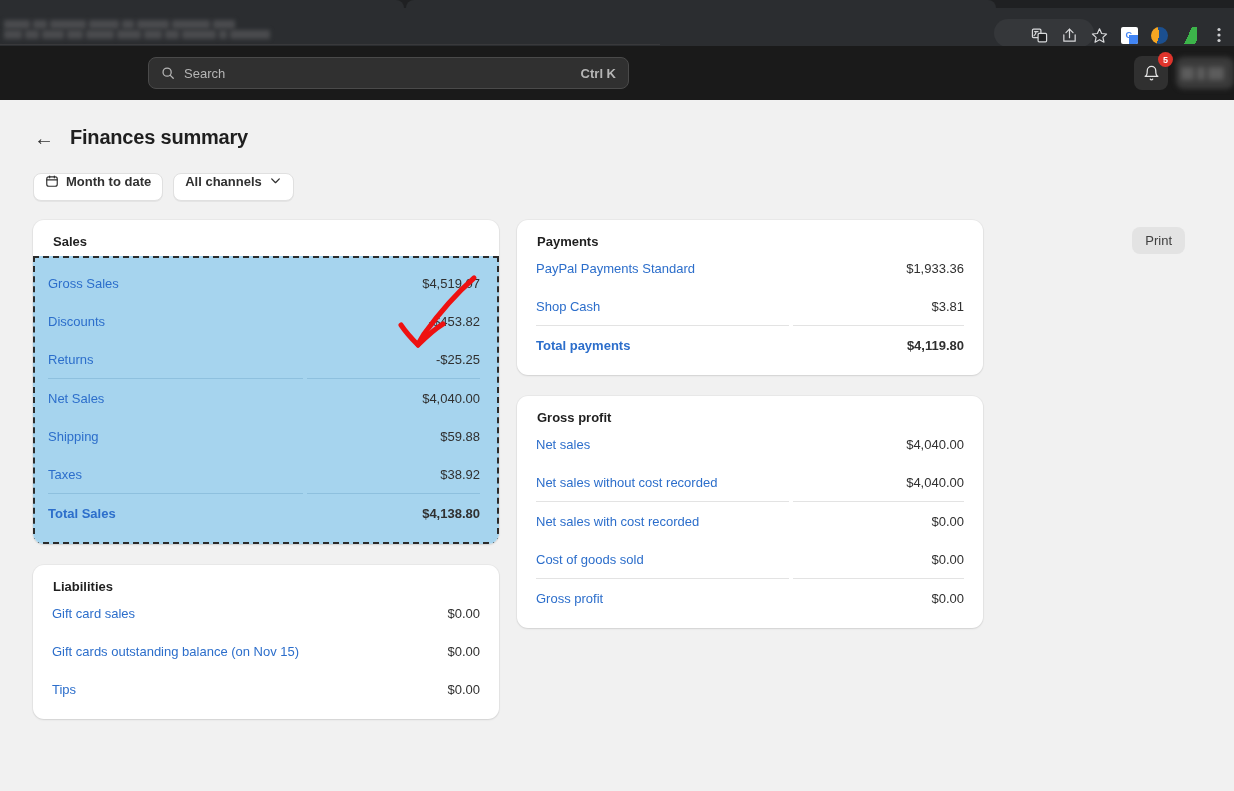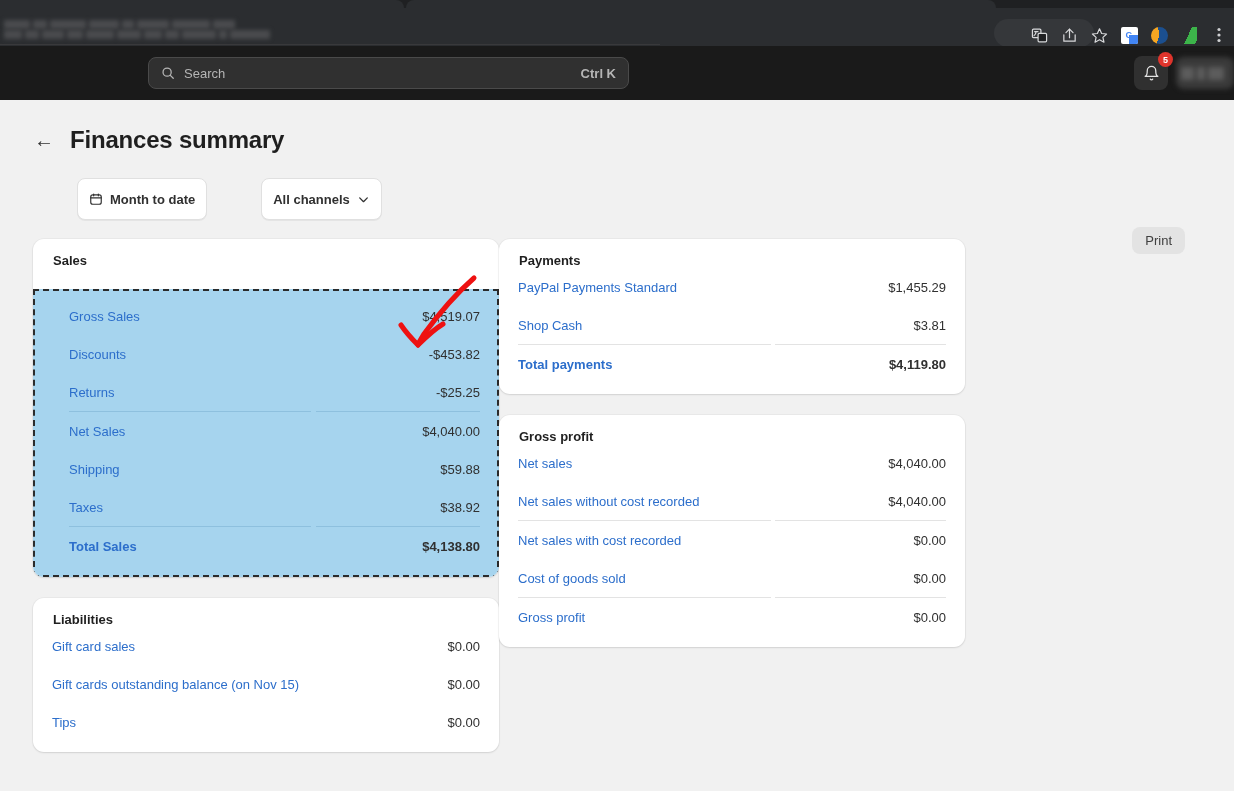--- a/index.html
+++ b/index.html
@@ -142,50 +142,50 @@
   }
   .page-head {
     display: flex; align-items: center;
     padding: 26px 0 0 34px;
   }
   .back-arrow {
     font-size: 20px; color: #303030; margin-right: 16px;
     line-height: 1;
   }
   .page-title {
-    font-size: 24px; font-weight: bold; color: #1f1f1f;
+    font-size: 20px; font-weight: bold; color: #1f1f1f;
     letter-spacing: -0.2px;
   }
   .print-btn {
     position: absolute; right: 49px; top: 127px;
     background: #e3e3e3;
     border-radius: 8px;
     padding: 6px 13px;
     font-size: 13px; color: #404040;
   }
   .filters {
     display: flex; gap: 10px;
     padding: 24px 0 0 33px;
   }
   .filter-btn {
     background: #fff;
     border: 1px solid #e0e0e0;
     border-radius: 8px;
-    height: 42px;
+    height: 28px;
     padding: 0 11px;
-    display: flex; align-items: center; gap: 7px;
+    display: flex; align-items: flex-start; gap: 7px;
     font-size: 13px; font-weight: bold; color: #303030;
     box-shadow: 0 1px 0 rgba(0,0,0,0.05);
-    margin-left: 44px;
   }
 
   
   .cards {
     position: relative;
     display: flex;
+    gap: 18px;
     padding: 19px 0 0 33px;
   }
   .col { width: 466px; display: flex; flex-direction: column; gap: 21px; }
   .card {
     background: #fff;
     border-radius: 11px;
     box-shadow: 0 1px 2px rgba(0,0,0,0.10), 0 0 0 1px rgba(0,0,0,0.03);
     padding: 14px 0 11px 0;
     position: relative;
   }
@@ -209,22 +209,22 @@
     background: #e3e3e3;
   }
   .sep:before { left: 0; width: 59%; }
   .sep:after  { right: 0; width: 40%; }
 
   
   .sales-card { padding-bottom: 0; overflow: hidden; }
   .selection {
     background: #a6d4ee;
     border: 2px dashed #2b2b2b;
-    margin-top: 21px;
-    padding: 6px 17px 10px 34px;
+    margin-top: 7px;
+    padding: 6px 17px 10px 13px;
   }
   .selection .row .lbl { color: #2c6ecb; }
   .selection .row .val { color: #303030; }
   .selection .sep:before, .selection .sep:after { background: #8ec0de; }
 
   
   .annotation {
     position: absolute;
     left: 388px; top: 168px;
     width: 96px; height: 90px;
@@ -418,21 +418,21 @@
       </div>
     </div>
 
     <div class="col">
 
       <div class="card">
         <div class="card-title">Payments</div>
         <div class="rows">
           <div class="row">
             <span class="lbl">PayPal Payments Standard</span>
-            <span class="val">$1,455.29</span>
+            <span class="val">$1,933.36</span>
           </div>
           <div class="row">
             <span class="lbl">Shop Cash</span>
             <span class="val">$3.81</span>
           </div>
           <div class="sep"></div>
           <div class="row bold">
             <span class="lbl">Total payments</span>
             <span class="val">$4,119.80</span>
           </div>

